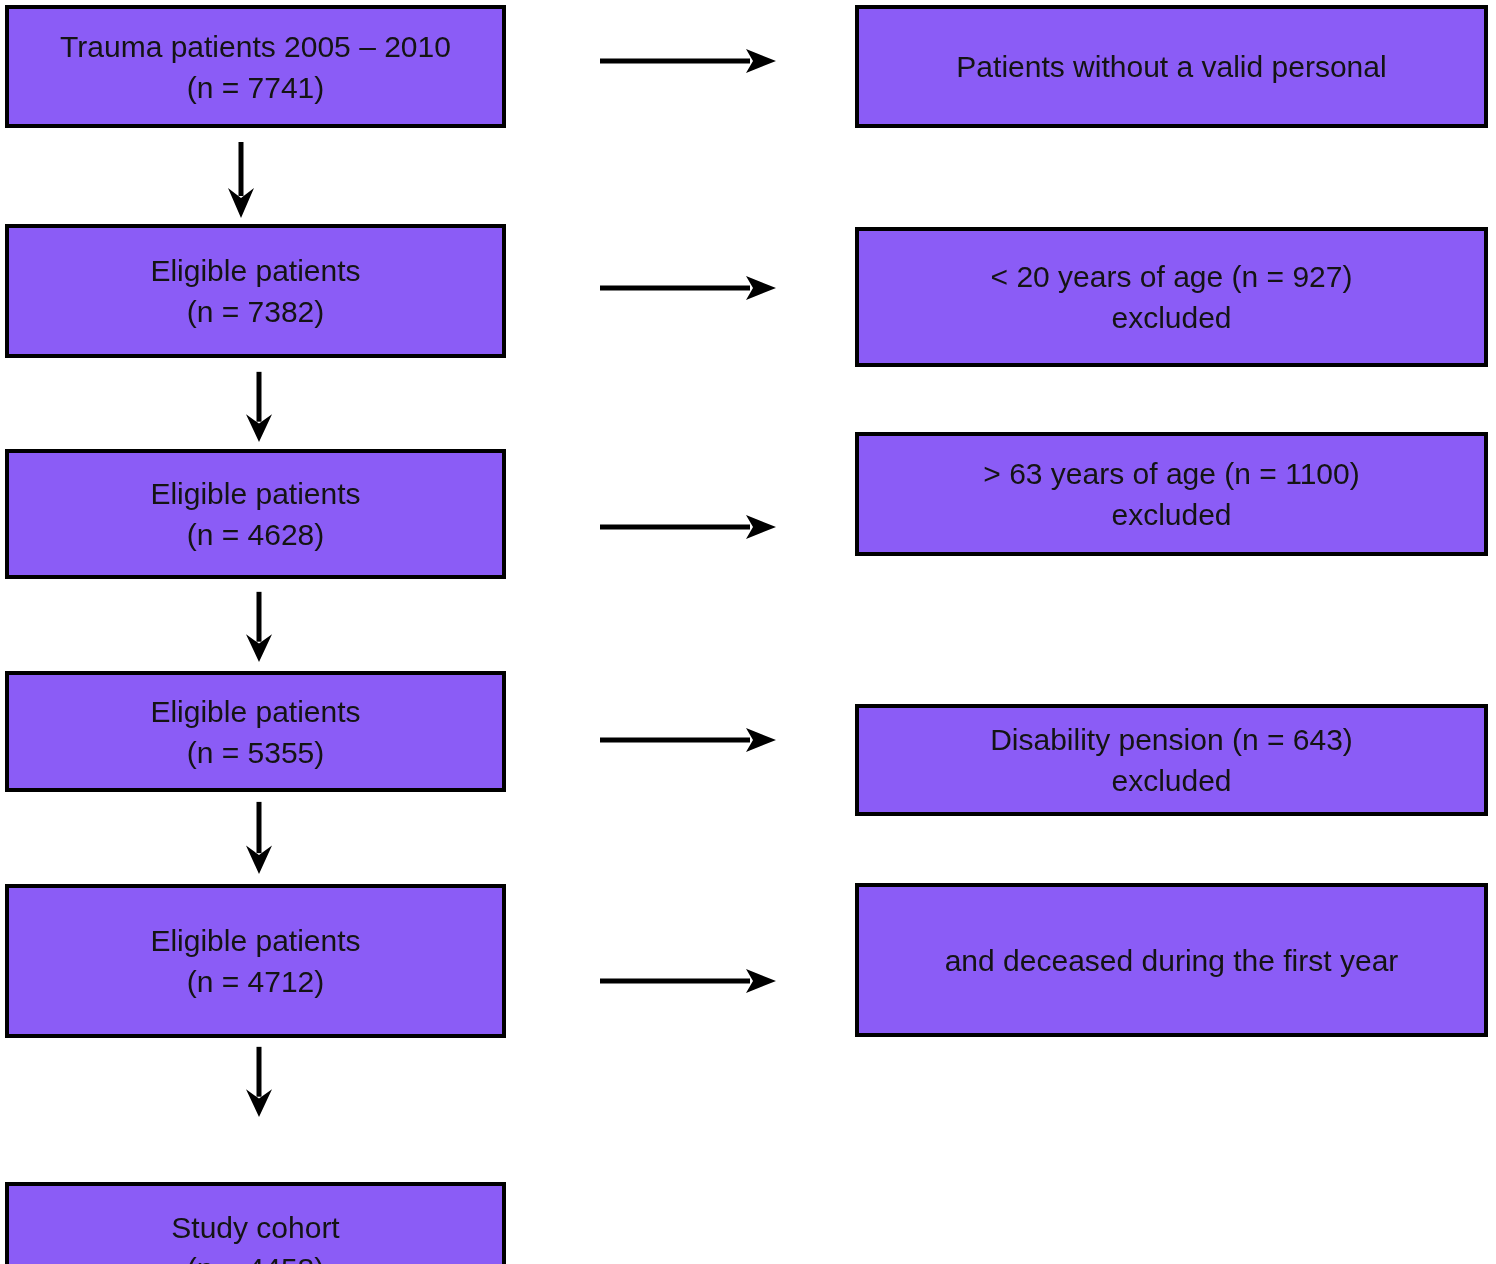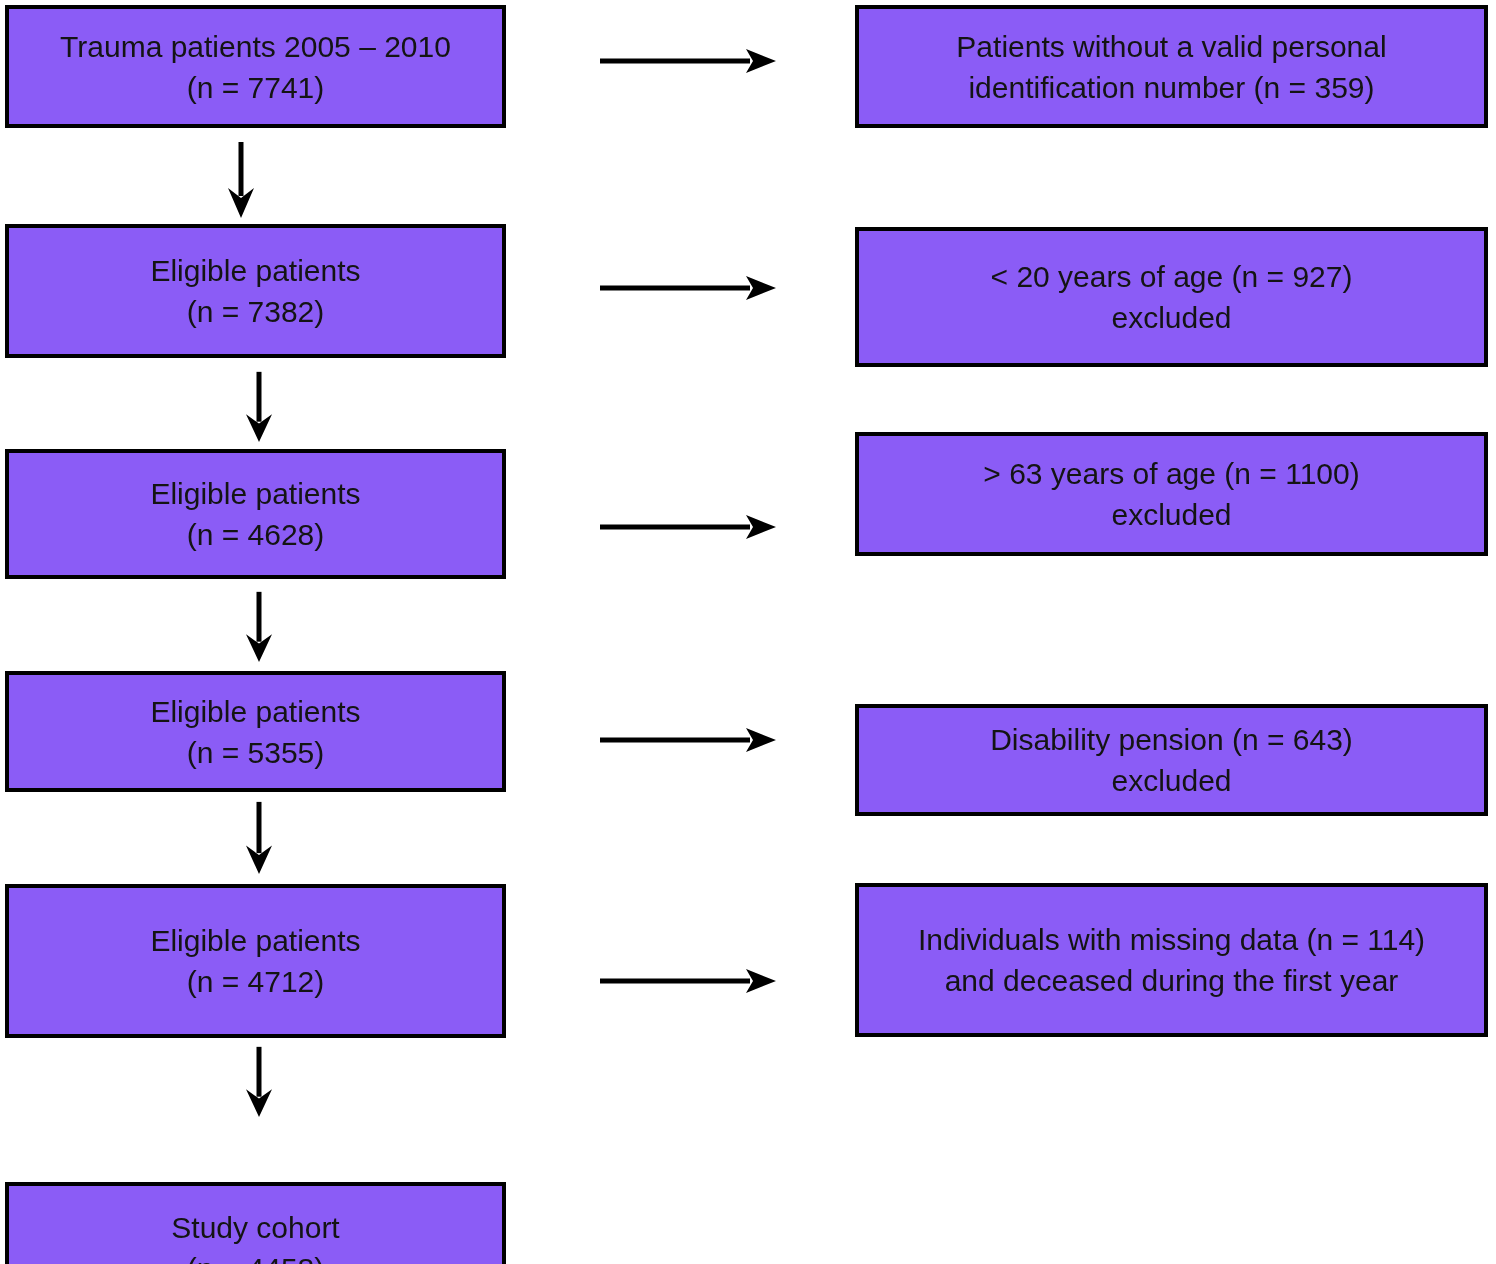--- a/index.html
+++ b/index.html
@@ -67,40 +67,38 @@
     <div>(n = 4712)</div>
   </div>
 
   <div class="flow-box box-left" style="top:1182px; height:131px;">
     <div>Study cohort</div>
     <div>(n = 4458)</div>
   </div>
 
   <div class="flow-box box-right" style="top:5px; height:123px;">
     <div>Patients without a valid personal</div>
-    <div>identification number (n = 359)</div>
   </div>
 
   <div class="flow-box box-right" style="top:227px; height:140px;">
     <div>&lt; 20 years of age (n = 927)</div>
     <div>excluded</div>
   </div>
 
   <div class="flow-box box-right" style="top:432px; height:124px;">
     <div>&gt; 63 years of age (n = 1100)</div>
     <div>excluded</div>
   </div>
 
   <div class="flow-box box-right" style="top:704px; height:112px;">
     <div>Disability pension (n = 643)</div>
     <div>excluded</div>
   </div>
 
   <div class="flow-box box-right" style="top:883px; height:154px;">
-    <div>Individuals with missing data (n = 114)</div>
     <div>and deceased during the first year</div>
   </div>
 
   <div class="arrow" style="left:226px; top:140px; width:30px; height:78px;">
     <svg viewBox="0 0 30 78" preserveAspectRatio="none" aria-hidden="true">
       <line x1="15" y1="2" x2="15" y2="56" stroke="#000" stroke-width="5"></line>
       <polygon points="15,78 2,48 15,58 28,48" fill="#000"></polygon>
     </svg>
   </div>
 

